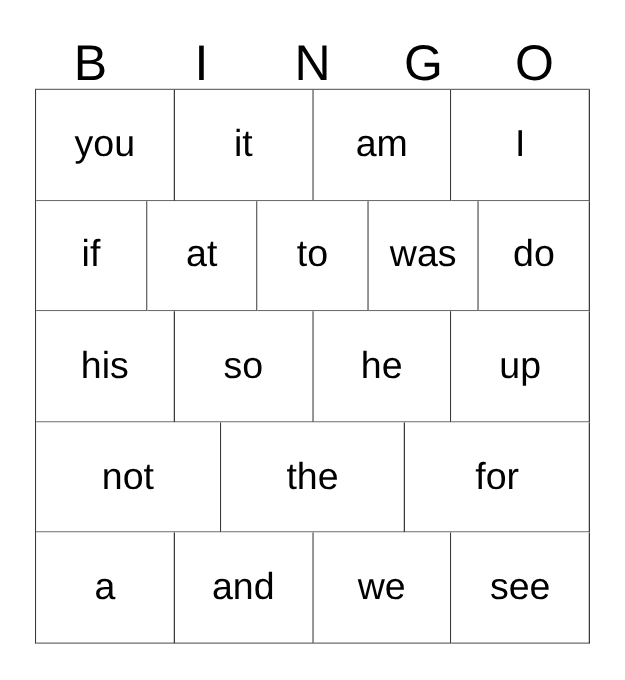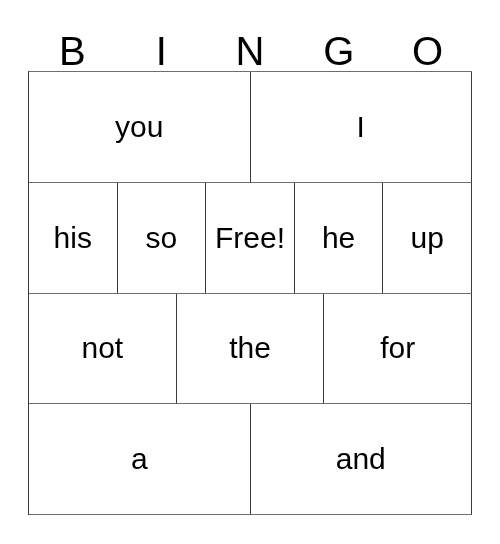--- a/index.html
+++ b/index.html
@@ -101,34 +101,54 @@
     </div>
   </div>
 
   <div id="bingo-grid">
 
     <div class="grid-row">
       <div class="grid-cell">
         <span class="cell-text">you</span>
       </div>
       <div class="grid-cell">
+        <span class="cell-text">it</span>
+      </div>
+      <div class="grid-cell">
+        <span class="cell-text">am</span>
+      </div>
+      <div class="grid-cell">
         <span class="cell-text">I</span>
       </div>
     </div>
 
+    <div class="grid-row">
+      <div class="grid-cell">
+        <span class="cell-text">if</span>
+      </div>
+      <div class="grid-cell">
+        <span class="cell-text">at</span>
+      </div>
+      <div class="grid-cell">
+        <span class="cell-text">to</span>
+      </div>
+      <div class="grid-cell">
+        <span class="cell-text">was</span>
+      </div>
+      <div class="grid-cell">
+        <span class="cell-text">do</span>
+      </div>
+    </div>
 
     <div class="grid-row">
       <div class="grid-cell">
         <span class="cell-text">his</span>
       </div>
       <div class="grid-cell">
         <span class="cell-text">so</span>
-      </div>
-      <div class="grid-cell">
-        <span class="cell-text">Free!</span>
       </div>
       <div class="grid-cell">
         <span class="cell-text">he</span>
       </div>
       <div class="grid-cell">
         <span class="cell-text">up</span>
       </div>
     </div>
 
     <div class="grid-row">
@@ -143,16 +163,22 @@
       </div>
     </div>
 
     <div class="grid-row">
       <div class="grid-cell">
         <span class="cell-text">a</span>
       </div>
       <div class="grid-cell">
         <span class="cell-text">and</span>
       </div>
+      <div class="grid-cell">
+        <span class="cell-text">we</span>
+      </div>
+      <div class="grid-cell">
+        <span class="cell-text">see</span>
+      </div>
     </div>
 
   </div>
 </div>
 
 </body></html>

